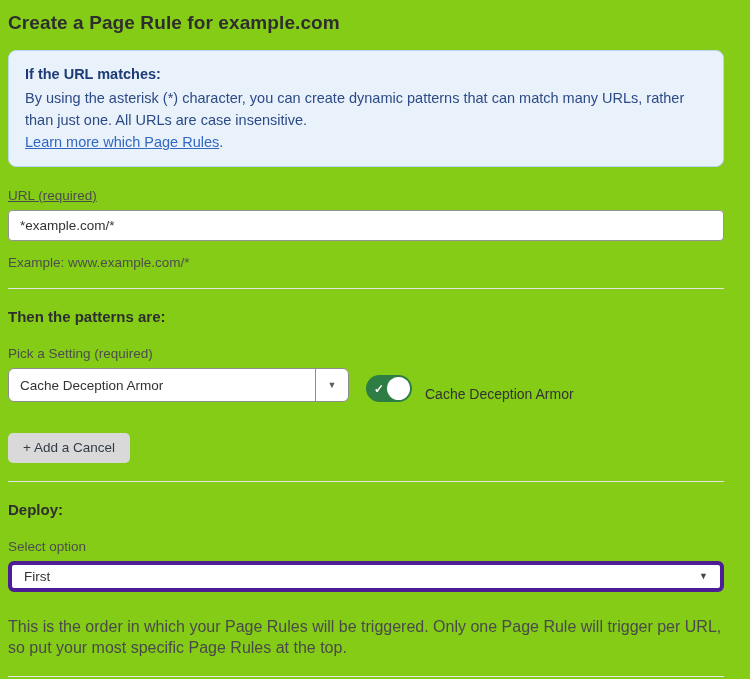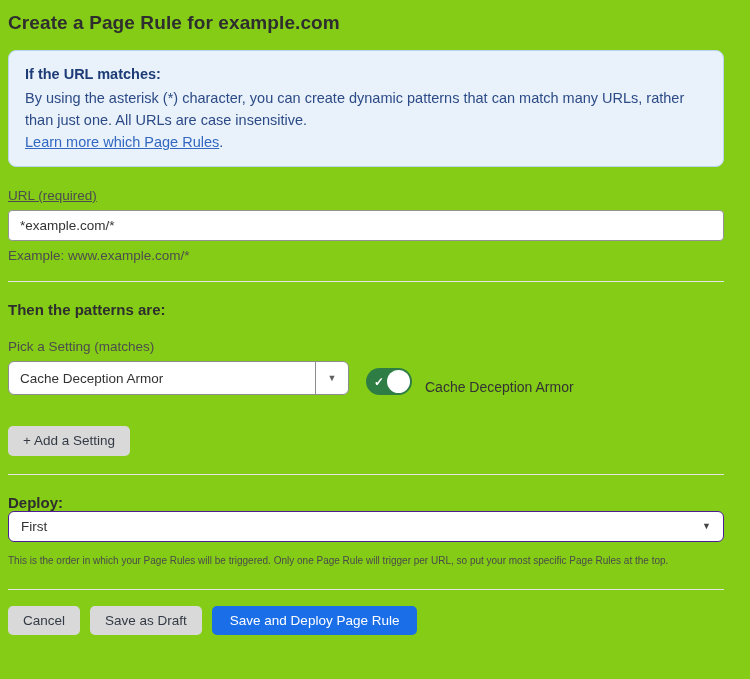--- a/index.html
+++ b/index.html
@@ -55,21 +55,21 @@
     padding: 0 11px;
     font-family: "Liberation Sans", sans-serif;
     font-size: 13.5px;
     color: #333333;
     background: #ffffff;
     outline: none;
   }
   .helper-text {
     font-size: 13.5px;
     color: #4d4d4d;
-    margin-top: 7px;
+    margin-top: 14px;
   }
   .divider {
     border: none;
     border-top: 1px solid #e4e4e4;
     margin: 18px 0 0 0;
   }
   .section-heading {
     font-size: 15px;
     font-weight: 700;
     color: #2e2e2e;
@@ -154,37 +154,37 @@
     line-height: 1;
   }
   .btn-gray {
     background: #d9d9d9;
     color: #333a44;
   }
   .btn-add { margin-top: 31px; }
   .select-full {
     width: 100%;
     height: 31px;
-    border: 1px solid #4c1d95;
+    border: 4px solid #4c1d95;
     border-radius: 6px;
     background: #ffffff;
     display: flex;
     align-items: center;
     justify-content: space-between;
     padding: 0 12px;
     font-size: 13.5px;
     color: #333333;
     cursor: pointer;
   }
   .select-full .caret { color: #444444; }
   .order-helper {
-    font-size: 10px;
+    font-size: 16px;
     color: #4a4a4a;
     line-height: 21px;
-    margin-top: 8px;
+    margin-top: 24px;
   }
   .footer-actions {
     display: flex;
     align-items: center;
     gap: 10px;
     margin-top: 16px;
   }
   .btn-primary {
     color: #ffffff;
     padding: 8px 18px;
@@ -204,42 +204,43 @@
   </div>
 
   <div class="field-label url-label">URL (required)</div>
   <input class="text-input" type="text" value="*example.com/*" style="">
   <div class="helper-text">Example: www.example.com/*</div>
 
   <hr class="divider">
 
   <div class="section-heading">Then the patterns are:</div>
 
-  <div class="field-label picker-label">Pick a Setting (matches)</div>
+  <div class="field-label picker-label">Pick a Setting (required)</div>
 
   <div class="setting-row">
     <div class="dropdown-split">
       <div class="dd-value">Cache Deception Armor</div>
       <div class="dd-arrow-box">
         <span class="caret">▼</span>
       </div>
     </div>
     <div class="toggle" id="setting-toggle" style="background: rgb(46, 125, 68);">
       <span class="toggle-check">✓</span>
       <span class="toggle-knob"></span>
     </div>
     <div class="toggle-text">Cache Deception Armor</div>
   </div>
 
-  <button class="btn btn-gray btn-add">+ Add a Setting</button>
+  <button class="btn btn-gray btn-add">+ Add a Cancel</button>
 
   <hr class="divider">
 
   <div class="section-heading">Deploy:</div>
 
+  <div class="field-label picker-label">Select option</div>
 
   <div class="select-full">
     <span>First</span>
     <span class="caret">▼</span>
   </div>
 
   <div class="order-helper">This is the order in which your Page Rules will be triggered. Only one Page Rule will trigger per URL, so put your most specific Page Rules at the top.</div>
 
   <hr class="divider">
 

